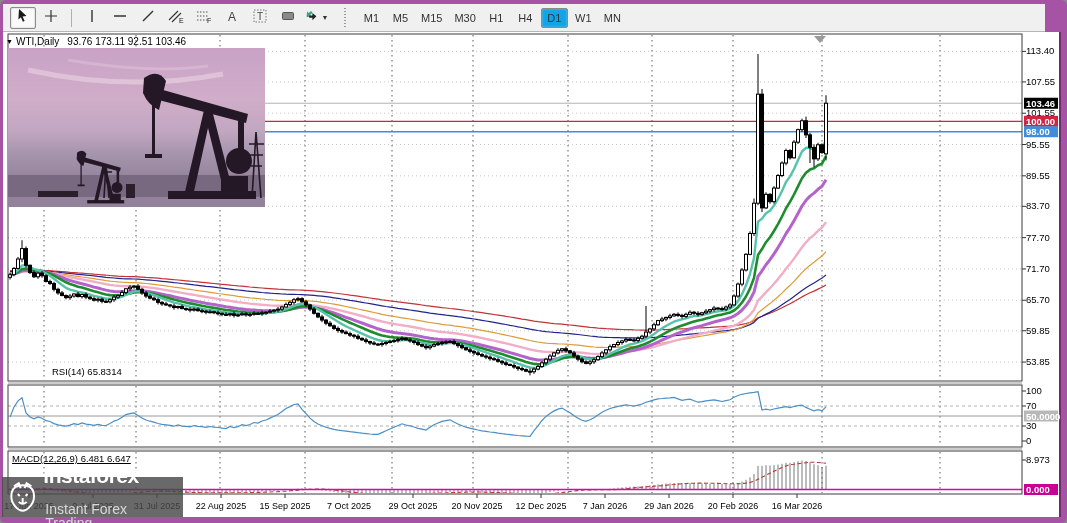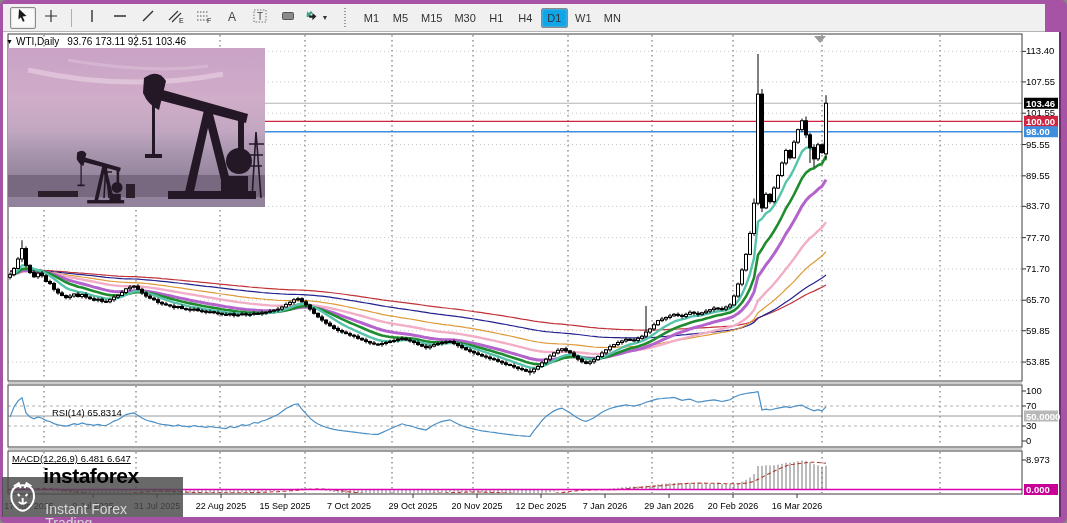--- a/index.html
+++ b/index.html
@@ -22,21 +22,21 @@
   .caret{font-size:7px;color:#333;margin-left:2px;}
   svg text{font-family:"Liberation Sans",sans-serif;}
   .title-row{position:absolute;left:16px;top:36px;font-size:10px;color:#000;z-index:30;white-space:nowrap;}
   .collapse{position:absolute;left:6px;top:38px;font-size:7px;color:#000;z-index:30;}
   .title-row b{font-weight:normal;margin-right:8px;}
   .ind-label{position:absolute;font-size:9.5px;color:#000;z-index:30;white-space:nowrap;}
   .photo{position:absolute;left:8px;top:48px;width:257px;height:159px;z-index:20;}
   .wm{position:absolute;left:2px;top:477px;width:181px;height:40px;background:rgba(72,72,72,0.82);z-index:40;
       display:flex;align-items:center;padding:2px 8px 2px 4px;}
   .wm .txt{display:flex;flex-direction:column;line-height:1;margin-left:4px;}
-  .wm .brand{font-size:21px;font-weight:bold;color:#000000;letter-spacing:-0.5px;}
+  .wm .brand{font-size:21px;font-weight:bold;color:#ffffff;letter-spacing:-0.5px;}
   .wm .tag{font-size:14px;color:#d8d8d8;margin-top:16px;margin-left:2px;}
 </style>
 </head>
 <body>
 
 <div class="page">
 
   <div class="toolbar" id="toolbar">
       <div class="tbtn active">
         <span><svg width="16" height="16">
@@ -922,21 +922,21 @@
       <rect x="30" y="143" width="40" height="6" fill="#2b1f2b"></rect>
       <rect x="118" y="136" width="9" height="14" fill="#2b1f2b"></rect>
     </svg>
   </div>
 
   <span class="collapse">▼</span>
   <div class="title-row">
     <b>WTI,Daily</b><span>93.76 173.11 92.51 103.46</span>
   </div>
 
-  <div class="ind-label" style="left:12px;top:407px;padding-left:40px;">RSI(14) 65.8314</div>
+  <div class="ind-label" style="left:12px;top:366px;padding-left:40px;">RSI(14) 65.8314</div>
   <div class="ind-label" style="left:12px;top:453px;text-decoration:underline;">MACD(12,26,9) 6.481 6.647</div>
 
   <div class="wm">
     <svg width="34" height="34" viewBox="0 0 34 34">
       <g stroke="#ffffff" fill="none" stroke-width="2">
         <path d="M8,6 L13,3 L15,8 M26,6 L21,3 L19,8"></path>
         <path d="M6,12 Q4,20 9,26 Q13,31 17,31 Q21,31 25,26 Q30,20 28,12 Q26,5 17,5 Q8,5 6,12 Z"></path>
         <path d="M12,14 L14,16 M22,14 L20,16 M13,22 Q17,26 21,22 M17,18 L17,23"></path>
       </g>
     </svg>

